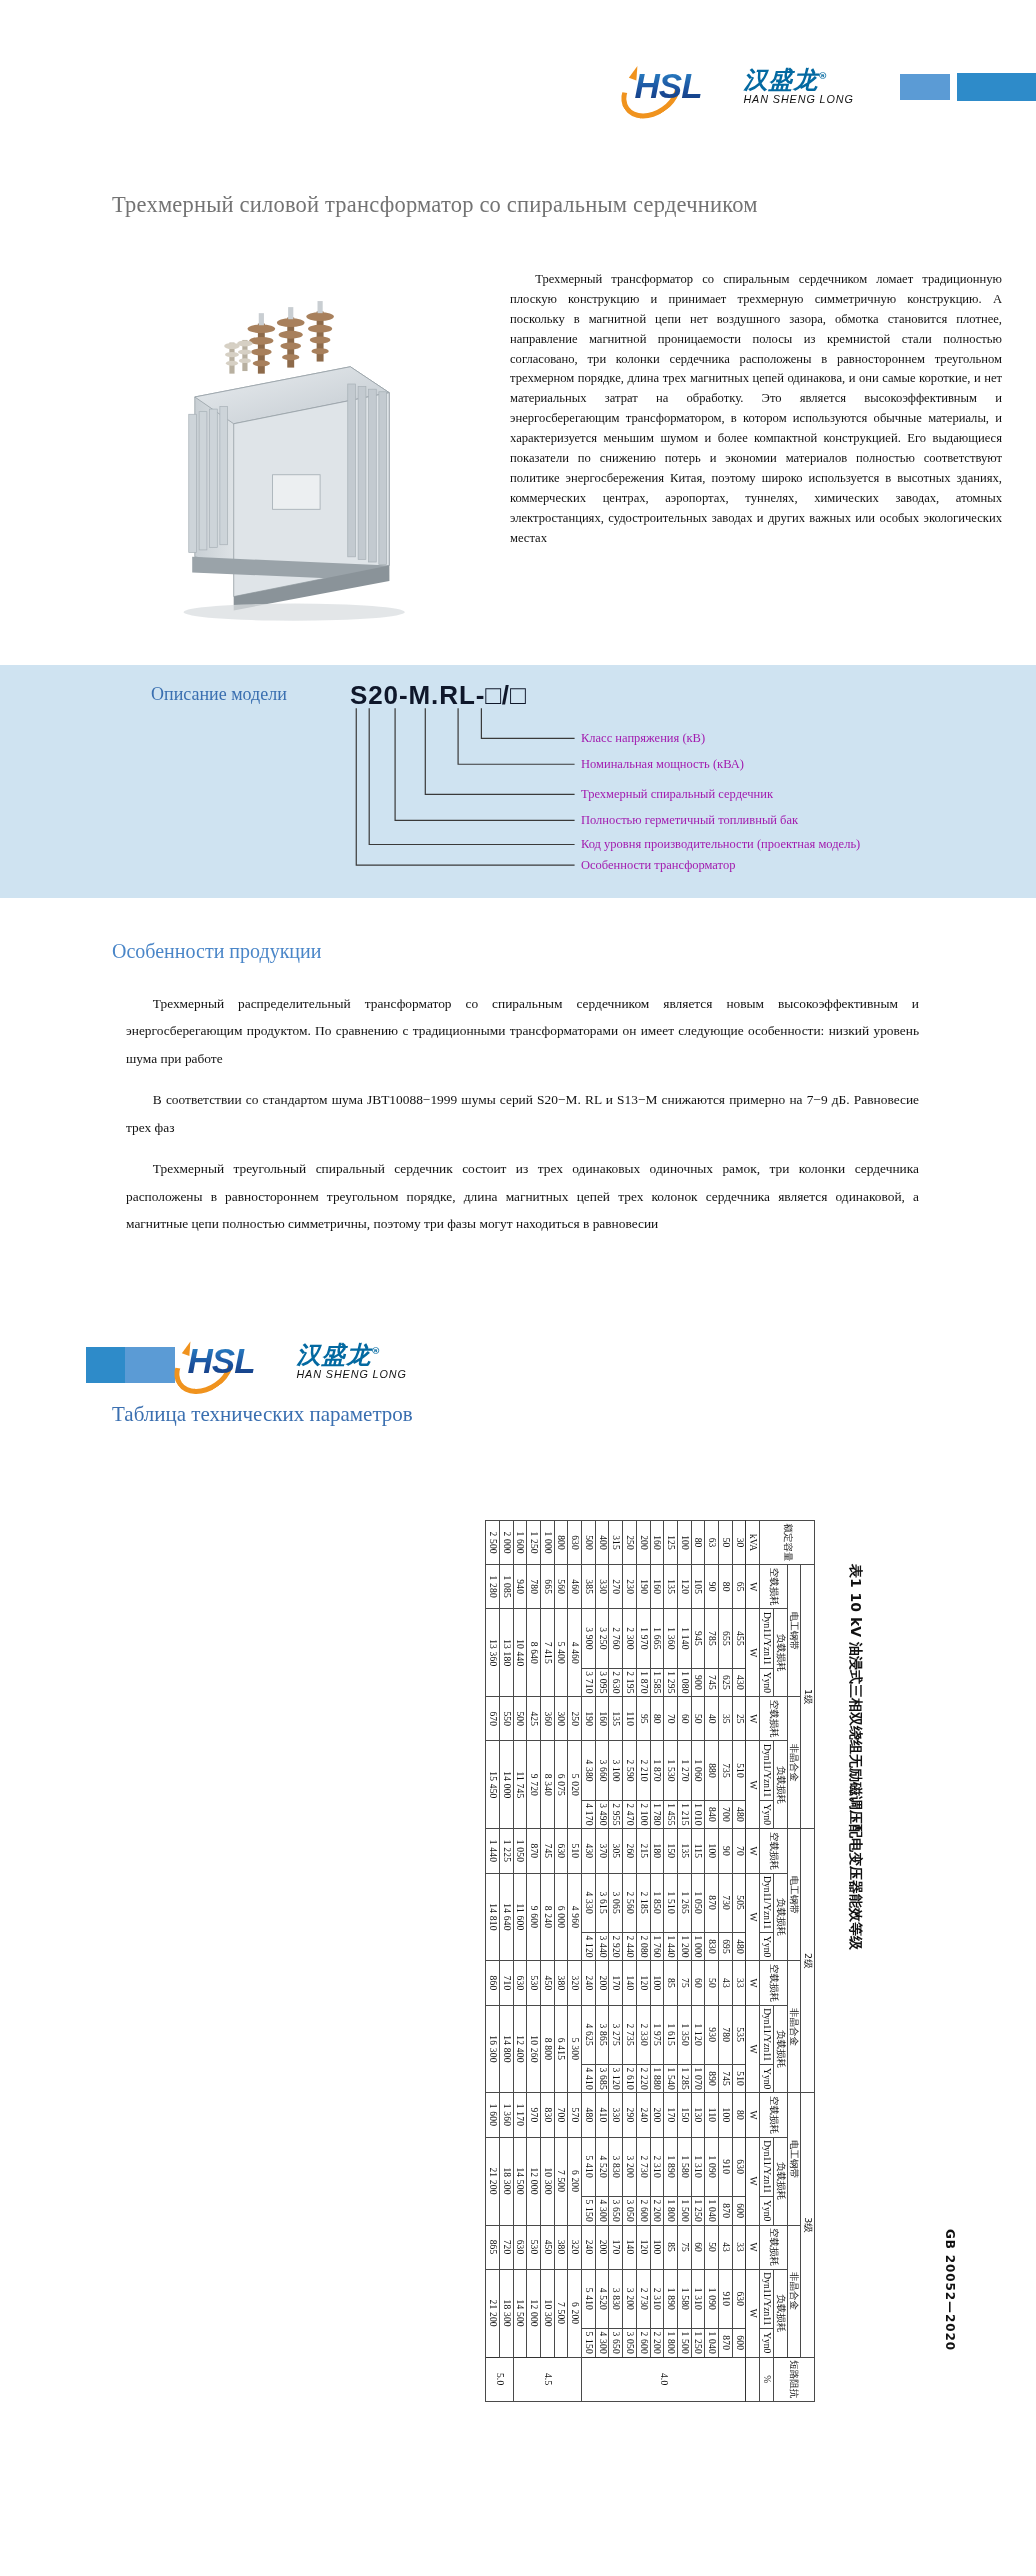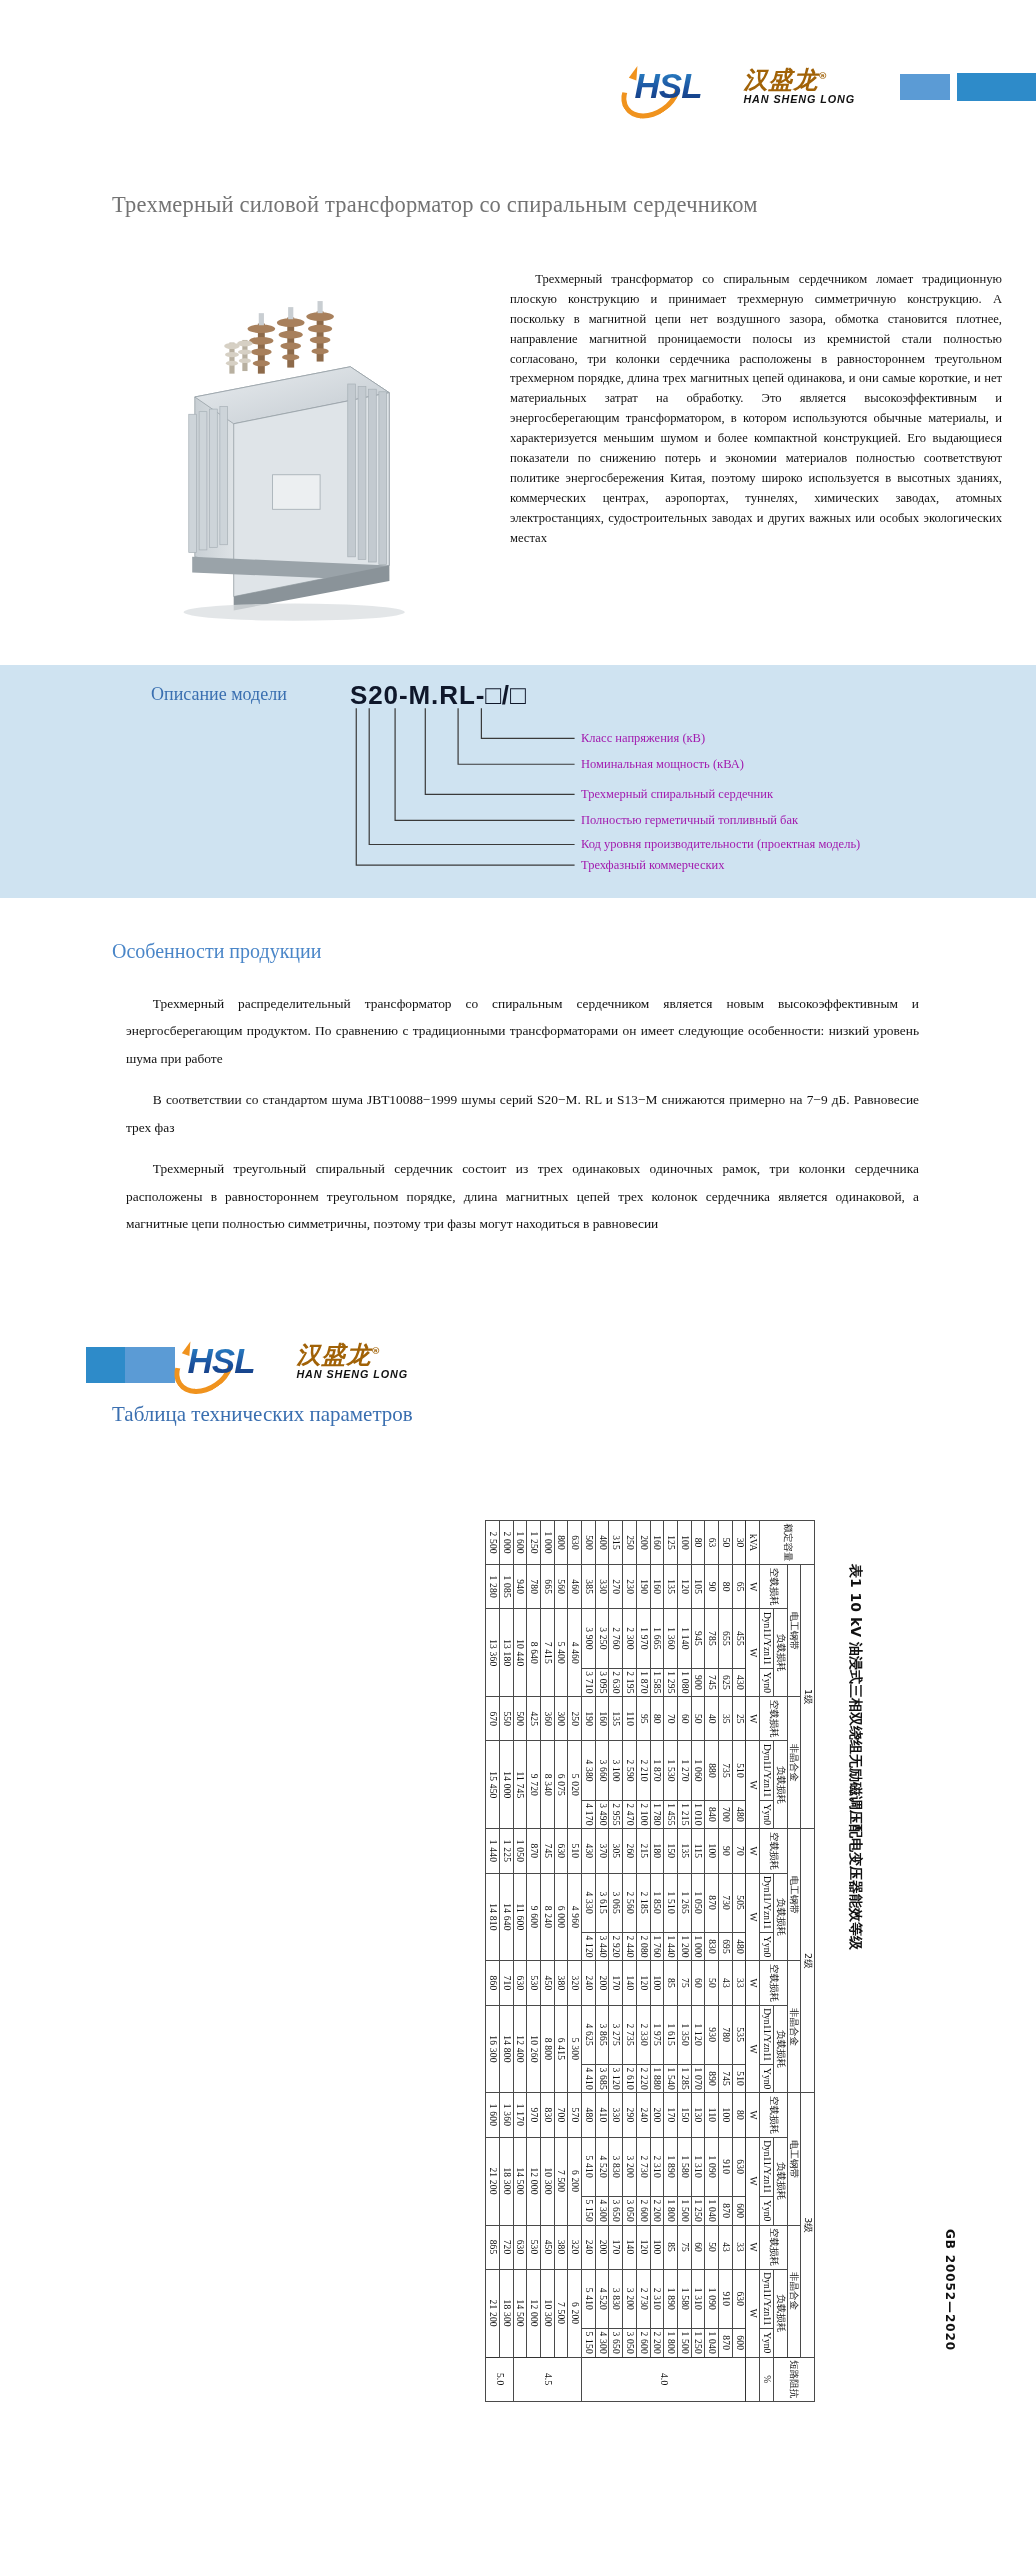--- a/index.html
+++ b/index.html
@@ -31,25 +31,25 @@
     position:absolute;left:10.4px;top:0px;
     font-family:"Liberation Sans", sans-serif;
     font-weight:bold;font-style:italic;font-size:35px;letter-spacing:-0.9px;
     background:linear-gradient(180deg,#2f8fd0 0%,#1a4f9c 60%,#13377a 100%);
     -webkit-background-clip:text;background-clip:text;color:transparent;
     -webkit-text-fill-color:transparent;
   }
   .logo-cn{margin-left:10.4px;position:relative;}
   .logo-cn-top{
     font-family:"DejaVu Sans", sans-serif;font-weight:bold;font-style:italic;
-    font-size:24px;color:#a16207;letter-spacing:0.9px;line-height:1;
+    font-size:24px;color:#0369a1;letter-spacing:0.9px;line-height:1;
   }
   .logo-reg{font-size:9.5px;vertical-align:super;font-style:normal;}
   .logo-cn-bot{
-    font-family:"Liberation Sans", sans-serif;font-weight:bold;font-style:italic;
+    font-family:"Liberation Sans", sans-serif;font-weight:normal;font-style:italic;
     font-size:10.8px;letter-spacing:0.9px;color:#111;margin-top:1px;
   }
   .hdr-bar-wrap{position:absolute;left:869px;top:73px;display:flex;align-items:center;}
   .hdr-bar-sm{width:50px;height:26px;background:#5b9bd5;}
   .hdr-bar-lg{width:155px;height:28px;background:#2e8bc9;margin-left:7px;}
 
   
   .main-title{
     position:absolute;left:112px;top:192px;
     font-size:22.5px;color:#737373;letter-spacing:0.2px;white-space:nowrap;
@@ -277,21 +277,21 @@
         <path d="M 530,50 L 530,115 L 665,115"></path>
         <path d="M 557,50 L 557,85  L 665,85"></path>
       </g>
     </svg>
 
     <div class="model-leg" style="left:581px;top:66px;">Класс напряжения (кВ)</div>
     <div class="model-leg" style="left:581px;top:92px;">Номинальная мощность (кВА)</div>
     <div class="model-leg" style="left:581px;top:122px;">Трехмерный спиральный сердечник</div>
     <div class="model-leg" style="left:581px;top:148px;">Полностью герметичный топливный бак</div>
     <div class="model-leg" style="left:581px;top:172px;">Код уровня производительности (проектная модель)</div>
-    <div class="model-leg" style="left:581px;top:193px;">Трехфазный коммерческих</div>
+    <div class="model-leg" style="left:581px;top:193px;">Особенности трансформатор</div>
   </div>
 
   <div class="feat-title">Особенности продукции</div>
   <div class="feat-body">
     <p>Трехмерный распределительный трансформатор со спиральным сердечником является новым высокоэффективным и энергосберегающим продуктом. По сравнению с традиционными трансформаторами он имеет следующие особенности: низкий уровень шума при работе</p>
     <p>В соответствии со стандартом шума JBT10088−1999 шумы серий S20−M. RL и S13−M снижаются примерно на 7−9 дБ. Равновесие трех фаз</p>
     <p>Трехмерный треугольный спиральный сердечник состоит из трех одинаковых одиночных рамок, три колонки сердечника расположены в равностороннем треугольном порядке, длина магнитных цепей трех колонок сердечника является одинаковой, а магнитные цепи полностью симметричны, поэтому три фазы могут находиться в равновесии</p>
   </div>
 
   <div class="band2">

